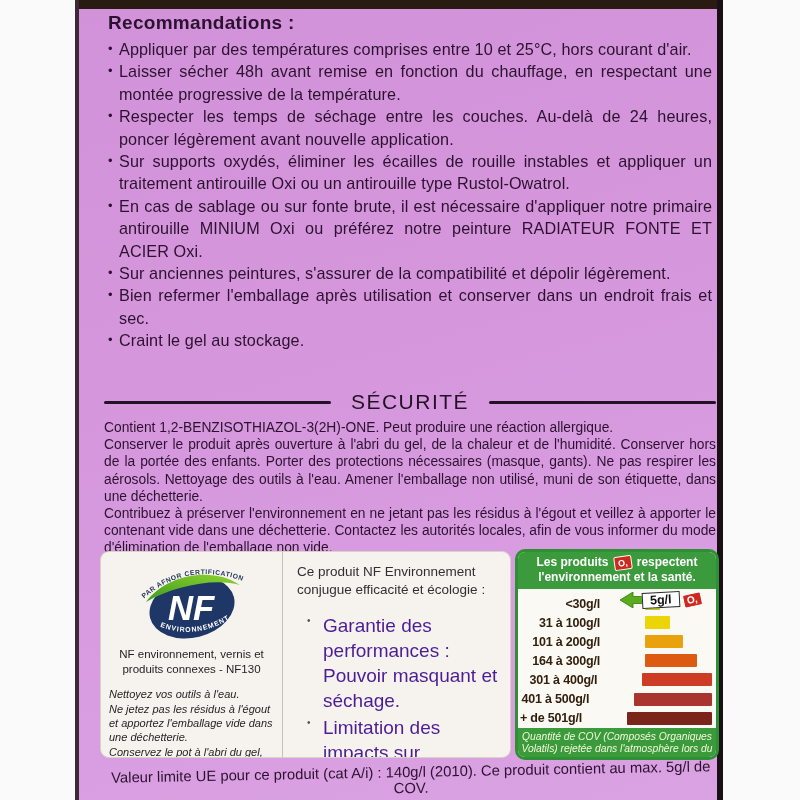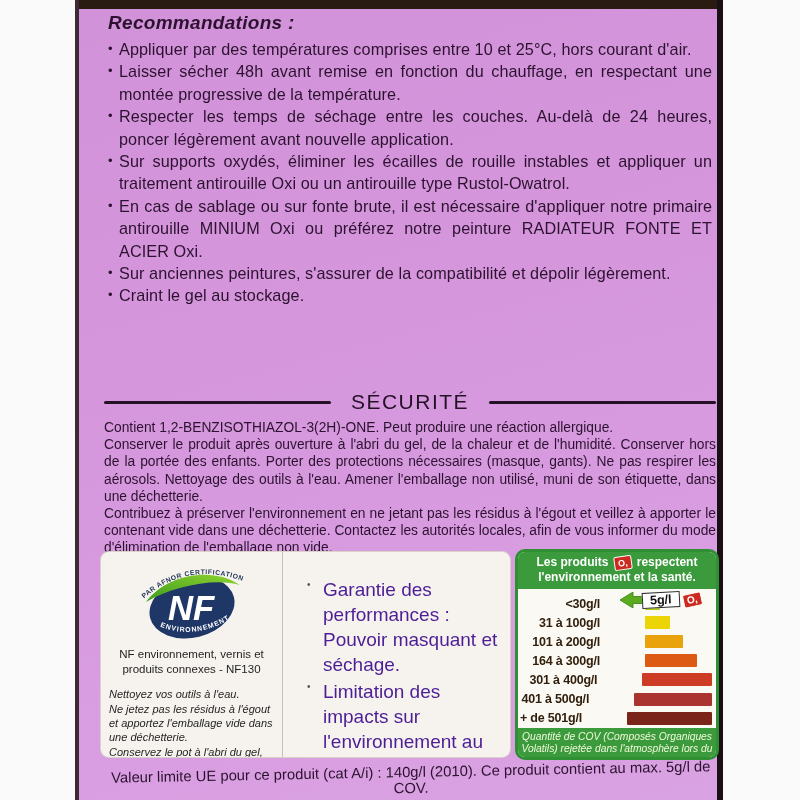--- a/index.html
+++ b/index.html
@@ -15,21 +15,21 @@
   .label-bg {
     position:absolute; left:75px; top:0; width:648px; height:800px;
     background:linear-gradient(165deg,#d292d9 0%,#d596dc 40%,#d99de1 75%,#d9a2e2 100%);
   }
   .edge-top   { position:absolute; left:75px; top:0; width:648px; height:9px; background:#2a1b12; }
   .edge-left  { position:absolute; left:75px; top:0; width:4px;  height:800px; background:#3c2b34; }
   .edge-right { position:absolute; left:717px; top:0; width:6px; height:800px; background:#191016; }
 
   
   .recs { position:absolute; left:108px; right:88px; top:12px; }
-  .recs h2 { font-size:19px; font-weight:600; letter-spacing:.3px; margin-bottom:4px; color:#2c1230;font-style:italic; }
+  .recs h2 { font-size:19px; font-weight:600; letter-spacing:.3px; margin-bottom:4px; color:#2c1230; }
   .recs ul { list-style:none; }
   .recs li {
     font-size:16.2px; line-height:22.4px; text-align:justify;
     color:#2c1230; position:relative; padding-left:11px; letter-spacing:.1px;
   }
   .recs li::before { content:"•"; position:absolute; left:0; top:0; font-size:13px; }
 
   
   .security { position:absolute; left:104px; right:84px; top:390px; }
   .sec-head { display:flex; align-items:center; gap:20px; margin-bottom:5px; }
@@ -108,20 +108,21 @@
 
 <section class="recs">
   <h2>Recommandations :</h2>
   <ul>
     <li>Appliquer par des températures comprises entre 10 et 25°C, hors courant d'air.</li>
     <li>Laisser sécher 48h avant remise en fonction du chauffage, en respectant une montée progressive de la température.</li>
     <li>Respecter les temps de séchage entre les couches. Au-delà de 24 heures, poncer légèrement avant nouvelle application.</li>
     <li>Sur supports oxydés, éliminer les écailles de rouille instables et appliquer un traitement antirouille Oxi ou un antirouille type Rustol-Owatrol.</li>
     <li>En cas de sablage ou sur fonte brute, il est nécessaire d'appliquer notre primaire antirouille MINIUM Oxi ou préférez notre peinture RADIATEUR FONTE ET ACIER Oxi.</li>
     <li>Sur anciennes peintures, s'assurer de la compatibilité et dépolir légèrement.</li>
+    <li>Bien refermer l'emballage après utilisation et conserver dans un endroit frais et sec.</li>
     <li>Craint le gel au stockage.</li>
   </ul>
 </section>
 
 <section class="security">
   <div class="sec-head">
     <div class="rule"></div>
     <div class="ttl">SÉCURITÉ</div>
     <div class="rule"></div>
   </div>
@@ -152,20 +153,21 @@
       </text>
     </svg>
     <div class="nf-caption">NF environnement, vernis et produits connexes - NF130</div>
     <div class="nf-tips">
       <p>Nettoyez vos outils à l'eau.</p>
       <p>Ne jetez pas les résidus à l'égout et apportez l'emballage vide dans une déchetterie.</p>
       <p>Conservez le pot à l'abri du gel, de la chaleur ou de l'humidité.</p>
     </div>
   </div>
   <div class="pm-right">
+    <p class="intro">Ce produit NF Environnement conjugue efficacité et écologie :</p>
     <ul>
       <li>Garantie des performances : Pouvoir masquant et séchage.</li>
       <li>Limitation des impacts sur l'environnement au cours de sa fabrication et du fait de sa composition (teneur réduite en solvants et absence de certaines substances dangereuses)</li>
     </ul>
   </div>
 
 </section>
 
 <section class="panel-cov">
   <div class="cov-header">

